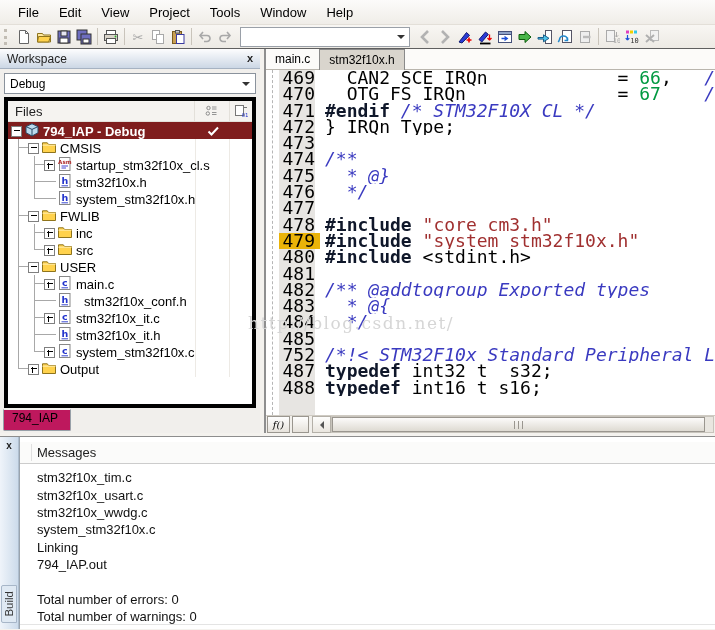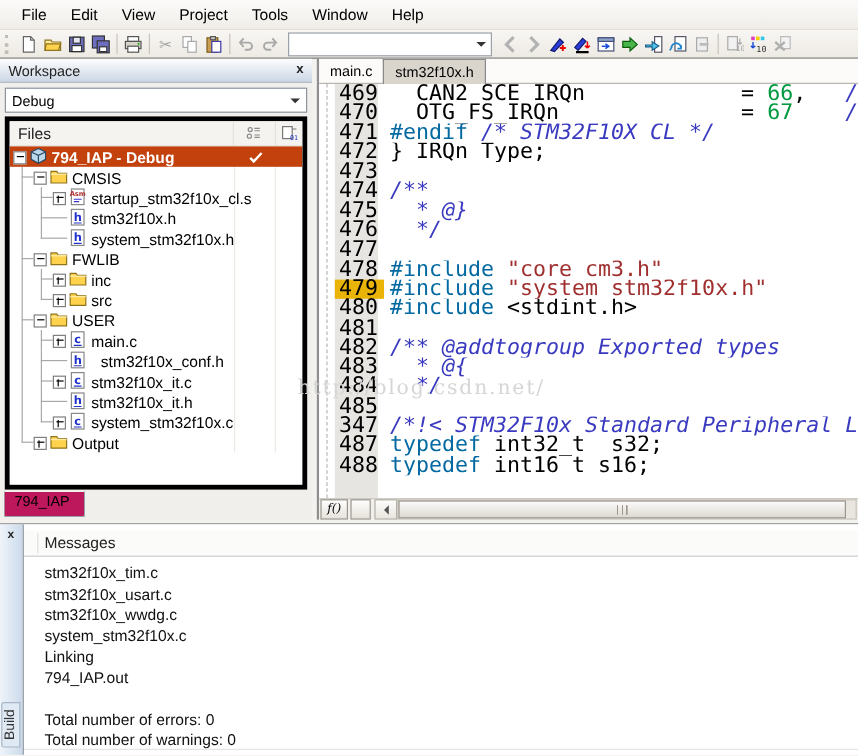--- a/index.html
+++ b/index.html
@@ -36,21 +36,21 @@
   .ws-combo .arr{width:0;height:0;border:4px solid transparent;border-top-color:#333;margin:4px 5px 0 0}
   .ws-tree-wrap{flex:1;margin:0 4px;border:4px solid #000000;background:#fff;position:relative;overflow:hidden}
   .tree-header{height:20px;display:flex;border-bottom:1px solid #e3e0da;background:#f5f3f0;
     font-size:13px;align-items:center}
   .th-files{flex:1;padding-left:7px;color:#222}
   .th-col{height:100%;border-left:1px solid #e3e0da;display:flex;align-items:center;justify-content:center}
   .th-col.c1{width:34px}.th-col.c2{width:22px}
   .tree-body{position:relative;font-size:13px}
   .colline{position:absolute;top:0;bottom:0;width:1px;background:#edeae5;z-index:0}
   .tree-row{height:17px;position:relative}
-  .tree-row.selected{background:#c2410c}
+  .tree-row.selected{background:#7f1d1d}
   .gline{position:absolute;background:#a8a8a8;z-index:1}
   .expand-box{position:absolute;width:9px;height:9px;top:4px;background:#fff;border:1px solid #7f7f7f;z-index:3;cursor:default}
   .expand-box i{position:absolute;background:#000}
   .expand-box .h{left:1.5px;right:1.5px;top:3px;height:1px}
   .expand-box .v{top:1.5px;bottom:1.5px;left:3px;width:1px}
   .node-icon{position:absolute;top:0;z-index:2}
   .node-label{position:absolute;top:1.5px;white-space:nowrap;z-index:2;cursor:default}
   .tree-row.selected .node-label{color:#fff;font-weight:bold}
   .check-cell{position:absolute;right:22px;width:34px;top:0;bottom:0;display:flex;align-items:center;justify-content:center;z-index:2}
   .ws-tabbar{height:22px;display:flex;align-items:stretch;padding:1px 3px 2px 3px;background:#f1efec}
@@ -65,21 +65,21 @@
   .ed-body{flex:1;position:relative;overflow:hidden;background:#fff;cursor:text}
   .numstrip{position:absolute;left:13px;top:0;bottom:0;width:36px;background:#e7e5e2}
   .margin-dash{position:absolute;left:6px;top:0;bottom:0;border-left:1px dashed #b6b6b6}
   .cline{display:flex;height:16.3px;line-height:16.3px;white-space:pre;position:relative;
     font-family:"DejaVu Sans Mono","Liberation Mono",monospace;font-size:18px}
   .c-margin{width:13px;flex:none}
   .c-num{width:36px;flex:none;text-align:right;padding-right:5px;color:#000}
   .cline.active .c-num{background:#eab308}
   .c-code{flex:1;padding-left:5px;overflow:hidden}
   .tk-p{color:#000}
-  .tk-k{color:#0369a1;font-weight:normal}
+  .tk-k{color:#0f172a;font-weight:bold}
   .tk-s{color:#a03030}
   .tk-c{color:#3a3ac0;font-style:italic}
   .tk-n{color:#009940}
   .watermark{position:absolute;left:248px;top:313px;font-family:"DejaVu Serif",serif;
     font-size:17px;letter-spacing:1.5px;color:#d6d6d6;z-index:40;pointer-events:none;white-space:nowrap}
   .ed-hscroll{height:17px;background:#f1efeb;border-top:1px solid #cfcbc3;display:flex;align-items:center;padding-left:1px}
   .fo-btn{width:21px;height:15px;border:1px solid #9a968f;background:linear-gradient(#fefefe,#e6e2db);
     font-size:10px;display:flex;align-items:center;justify-content:center;
     font-family:"DejaVu Serif",serif;font-style:italic;cursor:default}
   .sq-btn{width:15px;height:15px;border:1px solid #9a968f;background:linear-gradient(#fefefe,#e6e2db);margin-left:2px;cursor:default}
@@ -606,21 +606,21 @@
         <div class="cline"><span class="c-margin"></span><span class="c-num">476</span><span class="c-code"><span class="tk-c">  */</span></span></div>
         <div class="cline"><span class="c-margin"></span><span class="c-num">477</span><span class="c-code"></span></div>
         <div class="cline"><span class="c-margin"></span><span class="c-num">478</span><span class="c-code"><span class="tk-k">#include </span><span class="tk-s">"core_cm3.h"</span></span></div>
         <div class="cline active"><span class="c-margin"></span><span class="c-num">479</span><span class="c-code"><span class="tk-k">#include </span><span class="tk-s">"system_stm32f10x.h"</span></span></div>
         <div class="cline"><span class="c-margin"></span><span class="c-num">480</span><span class="c-code"><span class="tk-k">#include </span><span class="tk-p">&lt;stdint.h&gt;</span></span></div>
         <div class="cline"><span class="c-margin"></span><span class="c-num">481</span><span class="c-code"></span></div>
         <div class="cline"><span class="c-margin"></span><span class="c-num">482</span><span class="c-code"><span class="tk-c">/** @addtogroup Exported_types</span></span></div>
         <div class="cline"><span class="c-margin"></span><span class="c-num">483</span><span class="c-code"><span class="tk-c">  * @{</span></span></div>
         <div class="cline"><span class="c-margin"></span><span class="c-num">484</span><span class="c-code"><span class="tk-c">  */</span></span></div>
         <div class="cline"><span class="c-margin"></span><span class="c-num">485</span><span class="c-code"></span></div>
-        <div class="cline"><span class="c-margin"></span><span class="c-num">347</span><span class="c-code"><span class="tk-c">/*!&lt; STM32F10x Standard Peripheral Library old types (m</span></span></div>
+        <div class="cline"><span class="c-margin"></span><span class="c-num">752</span><span class="c-code"><span class="tk-c">/*!&lt; STM32F10x Standard Peripheral Library old types (m</span></span></div>
         <div class="cline"><span class="c-margin"></span><span class="c-num">487</span><span class="c-code"><span class="tk-k">typedef </span><span class="tk-p">int32_t  s32;</span></span></div>
         <div class="cline"><span class="c-margin"></span><span class="c-num">488</span><span class="c-code"><span class="tk-k">typedef </span><span class="tk-p">int16_t s16;</span></span></div>
       </div>
     <div class="ed-hscroll">
       <span class="fo-btn">f()</span>
       <span class="sq-btn"></span>
       <span class="scroll-left">
           <b></b>
         </span>
       <span class="scroll-track">

